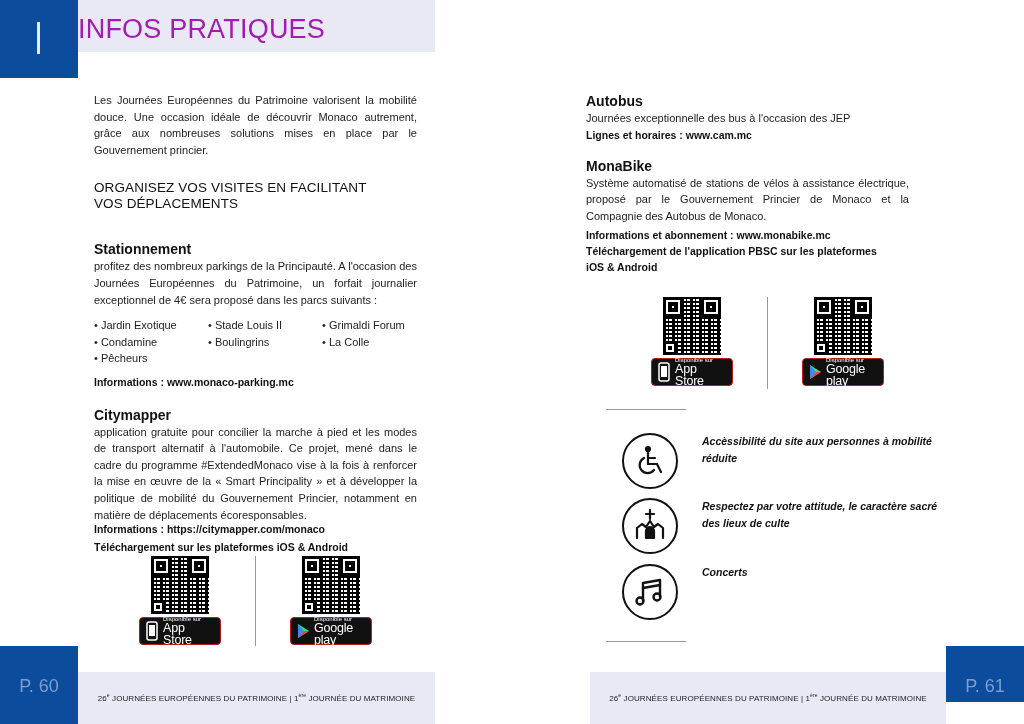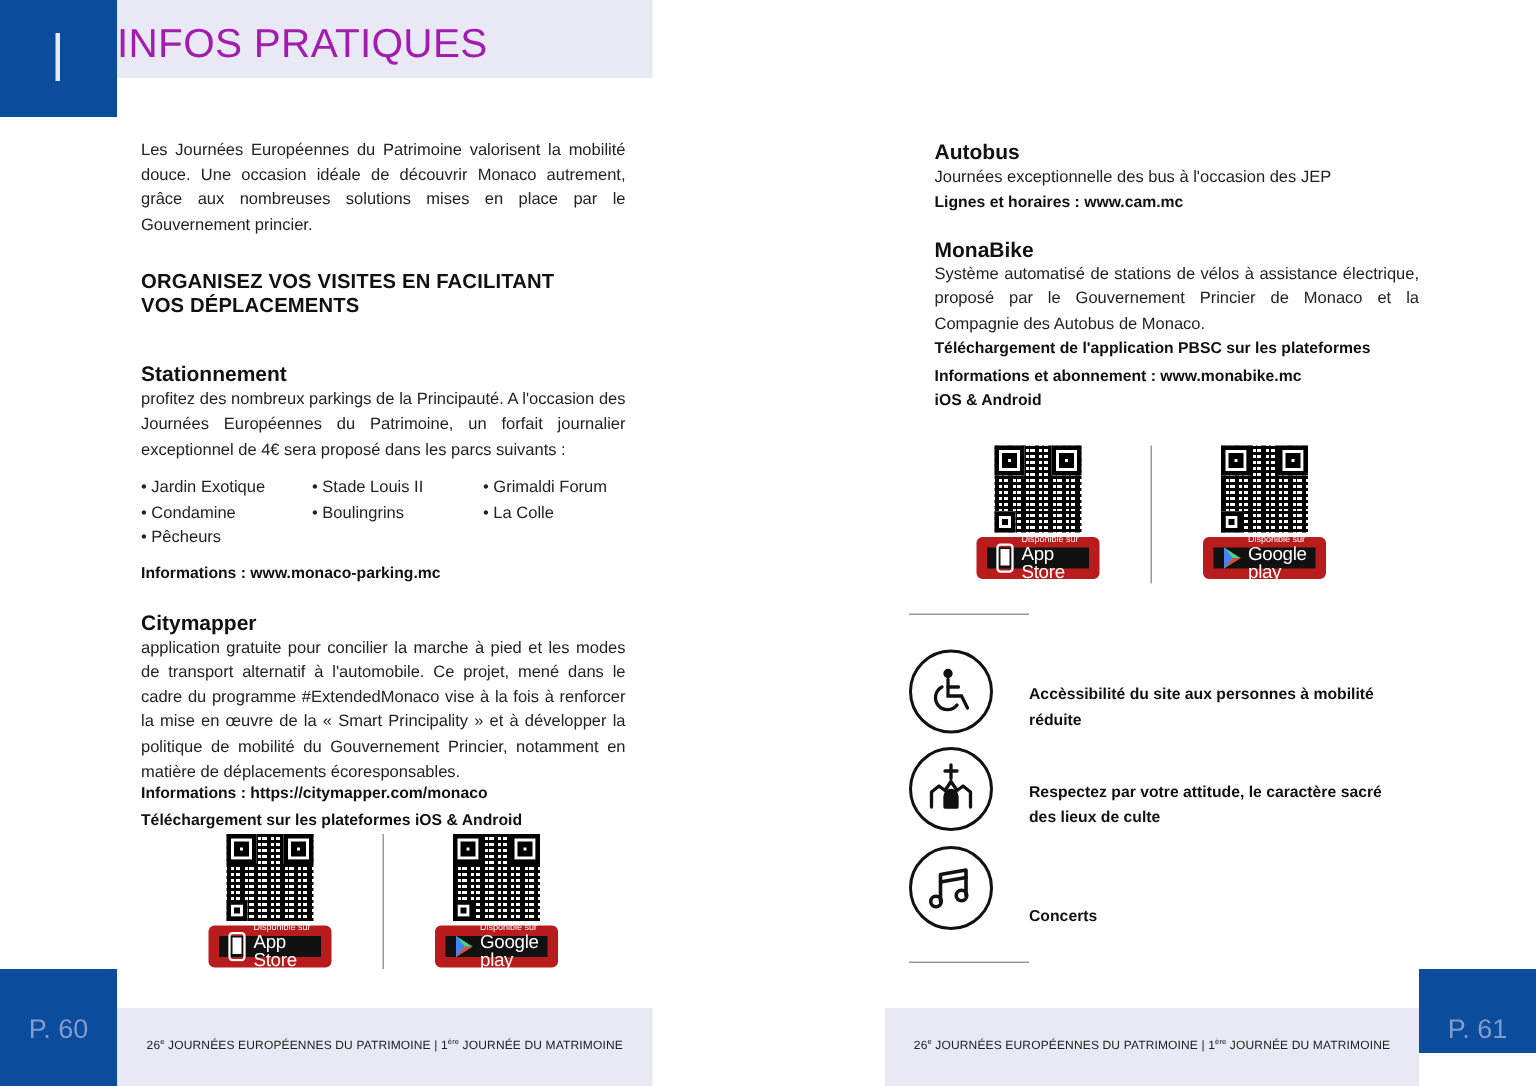--- a/index.html
+++ b/index.html
@@ -8,50 +8,50 @@
 
   .blue { background: #0b4c9c; }
   .light { background: #e8e9f4; }
 
   .tl-block { position: absolute; left: 0; top: 0; width: 78px; height: 78px; }
   .tl-bar { position: absolute; left: 37px; top: 22px; width: 3px; height: 32px; background: #e8e9f4; }
   .header-bar { position: absolute; left: 78px; top: 0; width: 357px; height: 52px; }
   .header-title { position: absolute; left: 78px; top: 14px; font-size: 27px; color: #a21caf; letter-spacing: 0.2px; font-weight: 400; }
 
   .col-left { position: absolute; left: 94px; top: 92px; width: 323px; }
-  .col-right { position: absolute; left: 623px; top: 92px; width: 323px; }
+  .col-right { position: absolute; left: 586px; top: 92px; width: 323px; }
 
   p.body { font-size: 11px; line-height: 16.6px; text-align: justify; color: #222; }
-  .h-main { font-size: 13.5px; font-weight: 700; line-height: 16px; margin-top: 20px; letter-spacing: 0.1px; color: #111; }
+  .h-main { font-size: 13.5px; font-weight: 400; line-height: 16px; margin-top: 20px; letter-spacing: 0.1px; color: #111; }
   .h-sub { font-size: 14px; font-weight: 700; color: #111; line-height: 18px; }
   .info { font-size: 10.5px; font-weight: 700; line-height: 16px; color: #111; }
 
   .park-grid { display: grid; grid-template-columns: 114px 114px 100px; margin-top: 9px; font-size: 11px; line-height: 16.5px; color: #222; }
 
   .qr-row { position: absolute; display: flex; align-items: flex-start; }
   .qr-item { display: flex; flex-direction: column; align-items: center; width: 82px; }
   .qr { width: 58px; height: 58px; position: relative; background:
       repeating-linear-gradient(90deg, #000 0 3px, #fff 3px 5px, #000 5px 6px, #fff 6px 9px),
       repeating-linear-gradient(0deg, #000 0 2px, #fff 2px 4px);
       background-blend-mode: multiply; }
   .qr::before, .qr::after, .qr .corner { content: ""; position: absolute; width: 14px; height: 14px; border: 3px solid #000; background: #fff; box-shadow: inset 0 0 0 2px #fff, inset 0 0 0 6px #000; }
   .qr::before { left: 0; top: 0; }
   .qr::after { right: 0; top: 0; }
   .qr .corner { left: 0; bottom: 0; }
 
-  .store-badge { margin-top: 3px; width: 82px; height: 28px; background: #111; border: 7px solid #b91c1c; border-radius: 4px; display: flex; align-items: center; padding: 0 5px; color: #fff; }
+  .store-badge { margin-top: 3px; width: 82px; height: 28px; background: #111; border: 1px solid #b91c1c; border-radius: 4px; display: flex; align-items: center; padding: 0 5px; color: #fff; }
   .store-icon { width: 14px; height: 20px; flex: 0 0 auto; margin-right: 4px; }
   .store-text { display: flex; flex-direction: column; line-height: 1; }
   .store-small { font-size: 6px; }
   .store-big { font-size: 12.5px; letter-spacing: -0.2px; }
   .qr-divider { width: 1px; background: #999; margin: 0 34px; }
 
   .hr-short { position: absolute; height: 1px; width: 80px; background: #999; }
 
-  .icon-row { position: absolute; left: 606px; display: flex; align-items: flex-end; }
+  .icon-row { position: absolute; left: 622px; display: flex; align-items: flex-start; font-style: italic; }
   .circle-icon { width: 56px; height: 56px; border: 2px solid #111; border-radius: 50%; display: flex; align-items: center; justify-content: center; flex: 0 0 auto; }
   .icon-label { margin-left: 24px; font-size: 10.5px; font-weight: 700; line-height: 17px; width: 240px; color: #111; }
 
   .bl-block { position: absolute; left: 0; top: 646px; width: 78px; height: 78px; }
   .br-block { position: absolute; left: 946px; top: 646px; width: 78px; height: 56px; }
   .page-num { position: absolute; top: 30px; width: 100%; text-align: center; font-size: 18px; color: #7f9bd0; }
   .footer-left { position: absolute; left: 78px; top: 672px; width: 357px; height: 52px; }
   .footer-right { position: absolute; left: 590px; top: 672px; width: 356px; height: 52px; }
   .footer-text { position: absolute; top: 20px; width: 100%; text-align: center; font-size: 8px; color: #222; letter-spacing: 0.1px; white-space: nowrap; }
   .footer-text sup { font-size: 5px; }
@@ -126,22 +126,22 @@
   </div>
 </div>
 
 <div class="col-right">
   <div class="h-sub">Autobus</div>
   <p class="body">Journées exceptionnelle des bus à l'occasion des JEP</p>
   <div class="info">Lignes et horaires : www.cam.mc</div>
 
   <div class="h-sub" style="margin-top:14px">MonaBike</div>
   <p class="body">Système automatisé de stations de vélos à assistance électrique, proposé par le Gouvernement Princier de Monaco et la Compagnie des Autobus de Monaco.</p>
+  <div class="info" style="margin-top:3px">Informations et abonnement : www.monabike.mc</div>
   <div class="info">Téléchargement de l'application PBSC sur les plateformes</div>
-  <div class="info" style="margin-top:3px">Informations et abonnement : www.monabike.mc</div>
   <div class="info">iOS &amp; Android</div>
 </div>
 
 <div class="qr-row" style="left:651px; top:297px;">
   <div class="qr-item">
     <div class="qr">
         <span class="corner"></span>
       </div>
     <div class="store-badge">
       <svg class="store-icon" viewBox="0 0 14 20">

